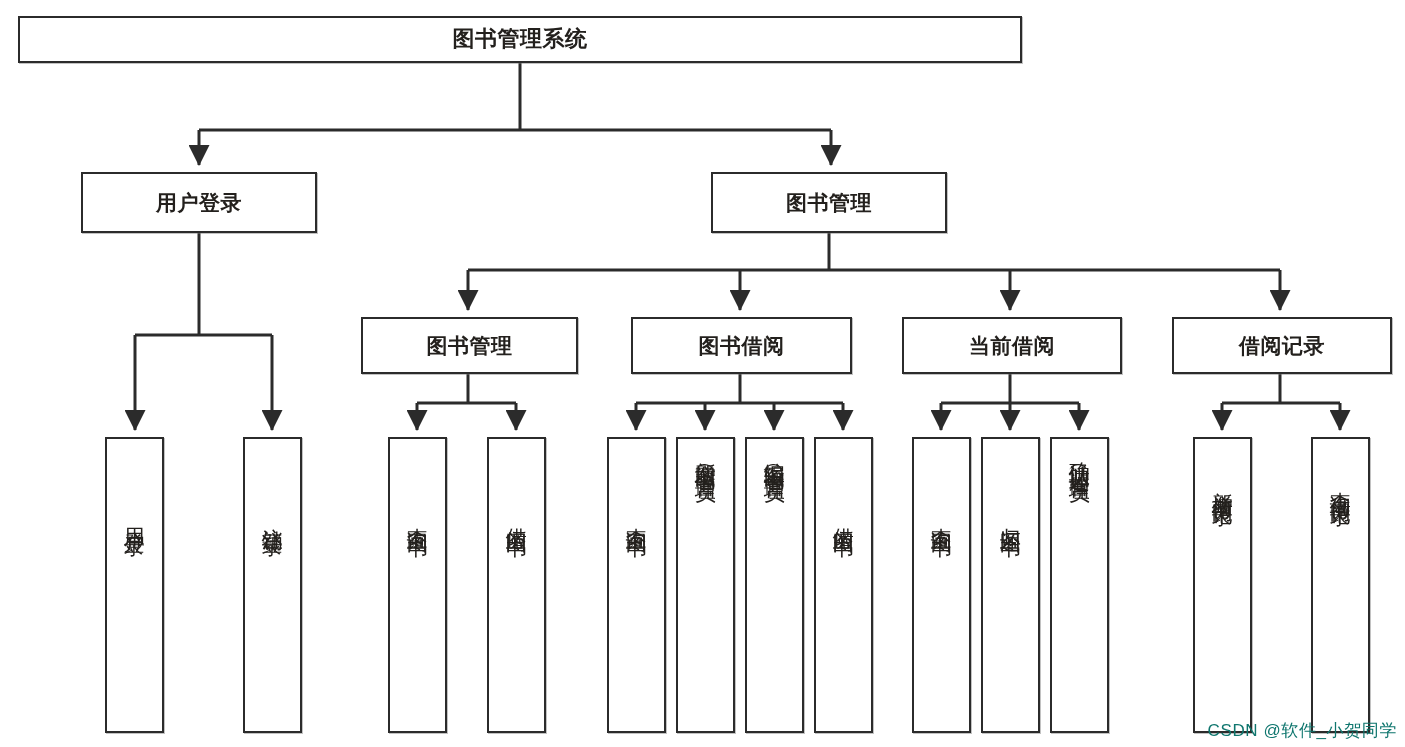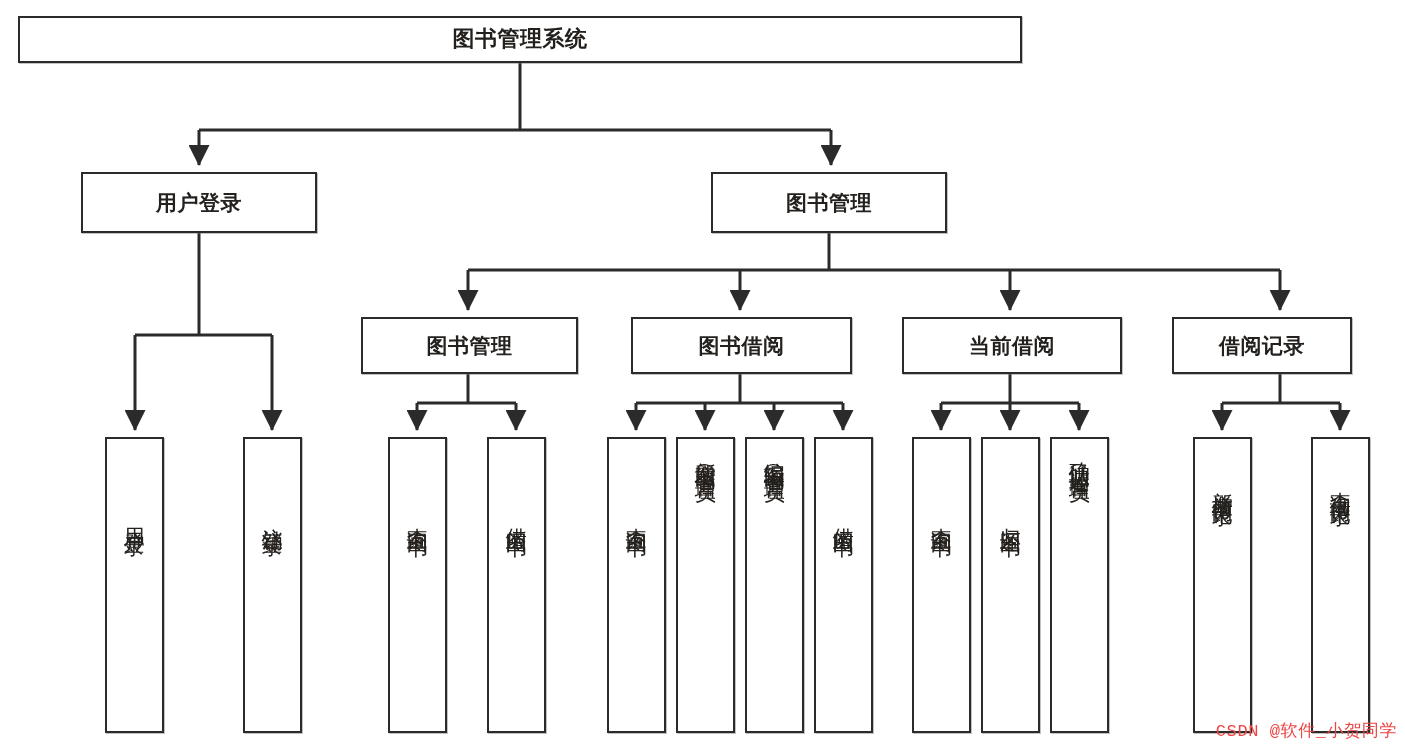--- a/index.html
+++ b/index.html
@@ -62,24 +62,24 @@
     font-size: 21px;
     line-height: 1.22;
     letter-spacing: 3px;
     margin: 0 auto;
   }
   #watermark {
     position: absolute;
     right: 8px;
     bottom: 5px;
     font-size: 17px;
-    color: #ef4444;
+    color: #0f766e;
     letter-spacing: 0.6px;
     white-space: nowrap;
-    font-family: Liberation Mono, monospace;
+    font-family: Liberation Sans, sans-serif;
   }
 </style>
 </head>
 <body>
 
 <div id="diagram-canvas">
 
   <svg id="connector-layer" viewBox="0 0 1405 747" width="1405" height="747">
     <defs>
       <marker id="arrow" viewBox="0 0 10 10" refX="9.5" refY="5" markerWidth="7" markerHeight="7" orient="auto-start-reverse">
@@ -144,21 +144,21 @@
 
   <div class="node horizontal" style="left:361px; top:317px; width:217px; height:57px;">
     <span class="label">图书管理</span>
   </div>
   <div class="node horizontal" style="left:902px; top:317px; width:220px; height:57px;">
     <span class="label">当前借阅</span>
   </div>
   <div class="node horizontal" style="left:631px; top:317px; width:221px; height:57px;">
     <span class="label">图书借阅</span>
   </div>
-  <div class="node horizontal" style="left:1172px; top:317px; width:180px; height:57px;">
+  <div class="node horizontal" style="left:1172px; top:317px; width:220px; height:57px;">
     <span class="label">借阅记录</span>
   </div>
 
   <div class="node vertical" style="left:105px; top:437px; width:59px; height:296px; padding-top:72px;">
     <span class="label">用户登录</span>
   </div>
   <div class="node vertical" style="left:243px; top:437px; width:59px; height:296px; padding-top:72px;">
     <span class="label">注销登录</span>
   </div>
 

